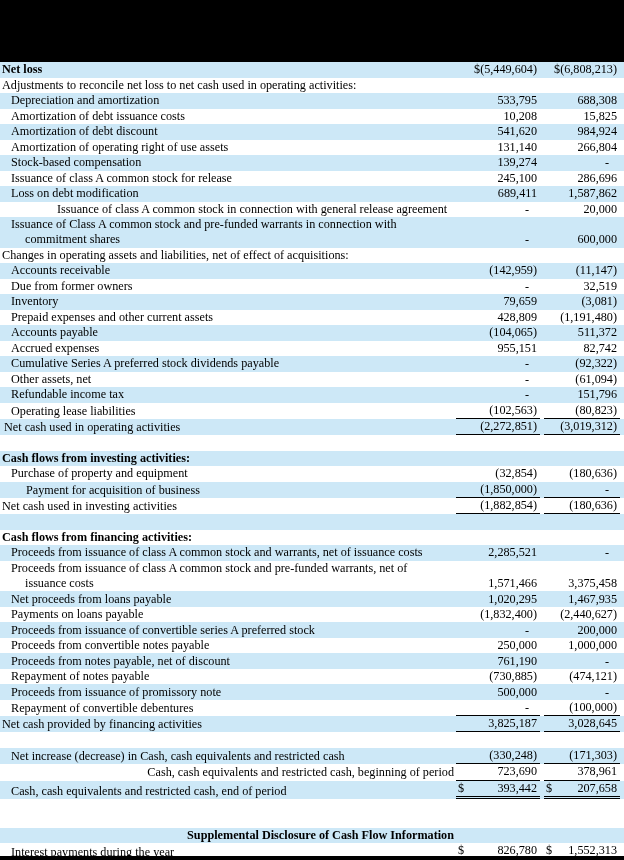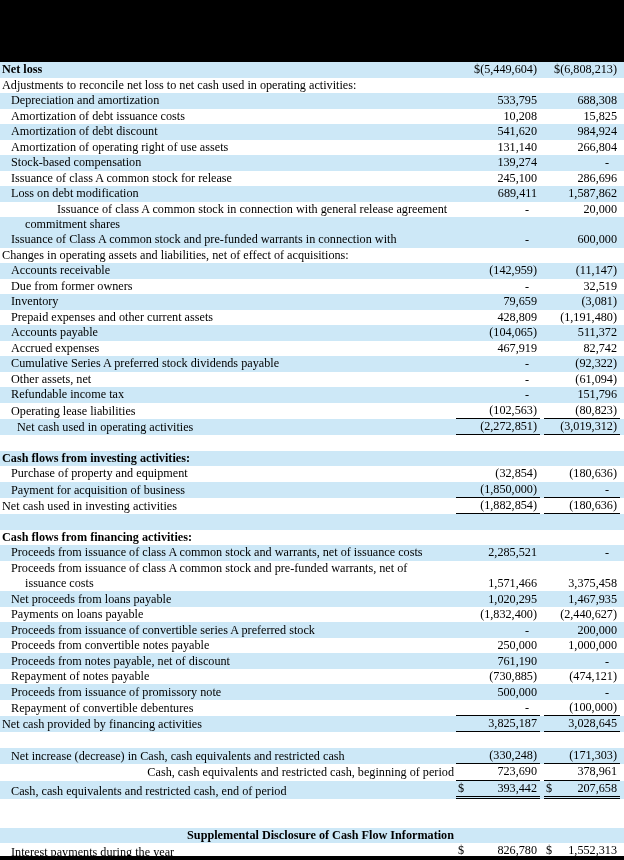--- a/index.html
+++ b/index.html
@@ -199,22 +199,22 @@
       <span class="cur"></span>
       <span class="val dash">-</span>
     </div>
     <div class="cell v2">
       <span class="cur"></span>
       <span class="val">20,000</span>
     </div>
   </div>
       <div class="row shade">
     <div class="label" style="padding-left: 11px;">
+      <span class="ln ln1">Issuance of Class A common stock and pre-funded warrants in connection with</span>
       <span class="ln ln2">commitment shares</span>
-      <span class="ln ln1">Issuance of Class A common stock and pre-funded warrants in connection with</span>
     </div>
     <div class="cell v1">
       <span class="cur"></span>
       <span class="val dash">-</span>
     </div>
     <div class="cell v2">
       <span class="cur"></span>
       <span class="val">600,000</span>
     </div>
   </div>
@@ -302,21 +302,21 @@
       <span class="val">511,372</span>
     </div>
   </div>
       <div class="row">
     <div class="label" style="padding-left: 11px;">
       <span class="ln ln1">Accrued expenses</span>
 
     </div>
     <div class="cell v1">
       <span class="cur"></span>
-      <span class="val">467,919</span>
+      <span class="val">955,151</span>
     </div>
     <div class="cell v2">
       <span class="cur"></span>
       <span class="val">82,742</span>
     </div>
   </div>
       <div class="row shade">
     <div class="label" style="padding-left: 11px;">
       <span class="ln ln1">Cumulative Series A preferred stock dividends payable</span>
 
@@ -366,21 +366,21 @@
     <div class="cell v1 u-single">
       <span class="cur"></span>
       <span class="val">(102,563)</span>
     </div>
     <div class="cell v2 u-single">
       <span class="cur"></span>
       <span class="val">(80,823)</span>
     </div>
   </div>
       <div class="row shade">
-    <div class="label" style="padding-left: 17px;">
+    <div class="label" style="padding-left: 4px;">
       <span class="ln ln1">Net cash used in operating activities</span>
 
     </div>
     <div class="cell v1 u-single">
       <span class="cur"></span>
       <span class="val">(2,272,851)</span>
     </div>
     <div class="cell v2 u-single">
       <span class="cur"></span>
       <span class="val">(3,019,312)</span>
@@ -422,21 +422,21 @@
     <div class="cell v1">
       <span class="cur"></span>
       <span class="val">(32,854)</span>
     </div>
     <div class="cell v2">
       <span class="cur"></span>
       <span class="val">(180,636)</span>
     </div>
   </div>
       <div class="row shade">
-    <div class="label" style="padding-left: 11px;">
+    <div class="label" style="padding-left: 26px;">
       <span class="ln ln1">Payment for acquisition of business</span>
 
     </div>
     <div class="cell v1 u-single">
       <span class="cur"></span>
       <span class="val">(1,850,000)</span>
     </div>
     <div class="cell v2 u-single">
       <span class="cur"></span>
       <span class="val dash">-</span>

